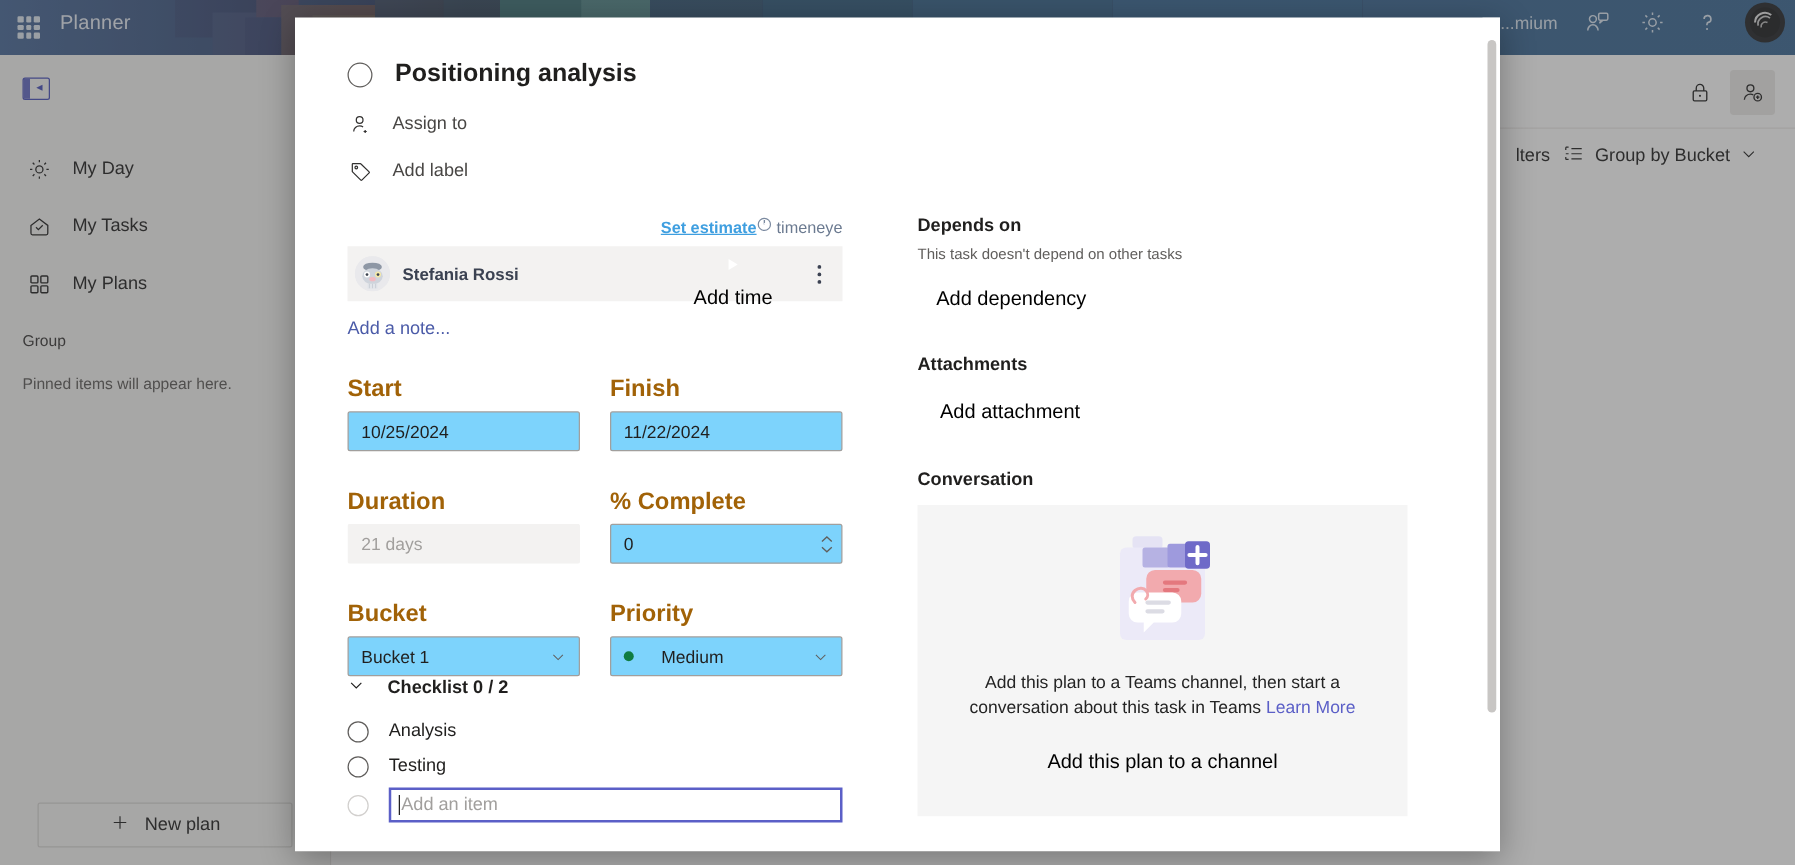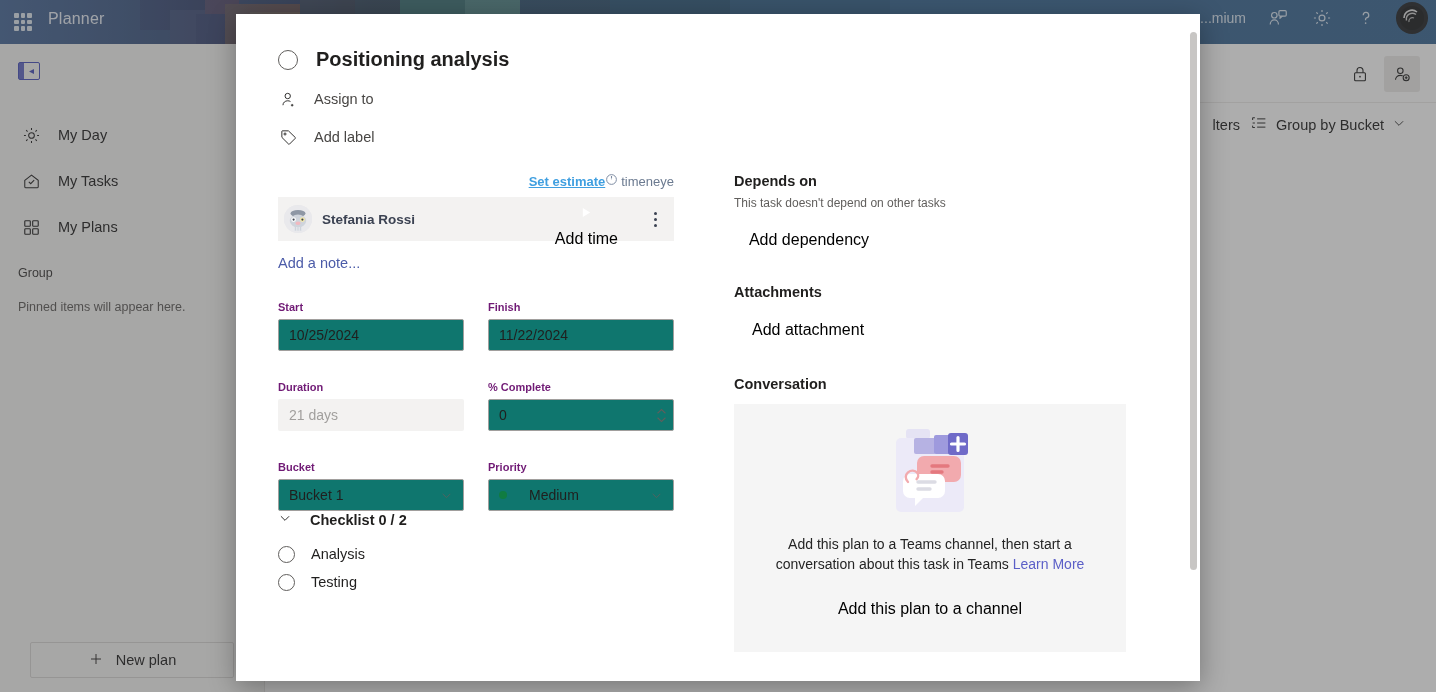--- a/index.html
+++ b/index.html
@@ -102,22 +102,22 @@
   .tn-btn { background: #4a5270; color: #fff; font-size: 14px; height: 30px;
             padding: 0 14px; border: none; border-radius: 2px;
             display: flex; align-items: center; gap: 8px; }
   .tn-kebab { width: 26px; height: 30px; display: flex; flex-direction: column; gap: 3px;
               align-items: center; justify-content: center; }
   .tn-kebab i { width: 3px; height: 3px; border-radius: 50%; background: #3b4252; display: block; }
   .note-link { margin-top: 14px; font-size: 14.5px; color: #4b5ba8; }
 
   .field-grid { display: flex; gap: 24px; margin-top: 30px; }
   .field { width: 186px; }
-  .field-label { font-size: 11px; font-weight: bold; color: #701a75; margin-bottom: 6px; }
-  .ctl { height: 32px; border: 1px solid #a19f9d; background: #0f766e; border-radius: 2px;
+  .field-label { font-size: 19px; font-weight: bold; color: #a16207; margin-bottom: 6px; }
+  .ctl { height: 32px; border: 1px solid #a19f9d; background: #7dd3fc; border-radius: 2px;
          display: flex; align-items: center; padding: 0 10px; font-size: 14px; color: #201f1e; }
   .ctl.disabled { border-color: transparent; background: #f3f2f1; color: #a19f9d; }
   .ctl.spinner { padding-right: 0; }
   .ctl .sp-val { flex: 1; }
   .sp-arrows { width: 24px; height: 100%; display: flex; flex-direction: column;
                align-items: center; justify-content: center; gap: 1px; color: #605e5c; }
   .ctl.select { justify-content: space-between; }
   .ctl .chev { color: #605e5c; display: flex; }
   .pri-dot { width: 8px; height: 8px; border-radius: 50%; background: #107c41; margin-right: 22px; }
   .pri-left { display: flex; align-items: center; }
@@ -467,20 +467,27 @@
 
           <div style="margin-top:12px">
             <div class="cl-item">
               <span class="cl-circ"></span>
               <span>Analysis</span>
             </div>
             <div class="cl-item">
               <span class="cl-circ"></span>
               <span>Testing</span>
             </div>
+            <div class="cl-add">
+              <span class="cl-circ ghost"></span>
+              <span class="cl-input">
+                <span class="caret"></span>
+                <span>Add an item</span>
+              </span>
+            </div>
           </div>
         </div>
 
         <div class="colR">
           <div class="sec-h">Depends on</div>
           <div class="sec-sub">This task doesn't depend on other tasks</div>
           <button class="btn-disabled nb">Add dependency</button>
 
           <div class="sec-h" style="margin-top:28px">Attachments</div>
           <button class="btn-plain nb">Add attachment</button>

